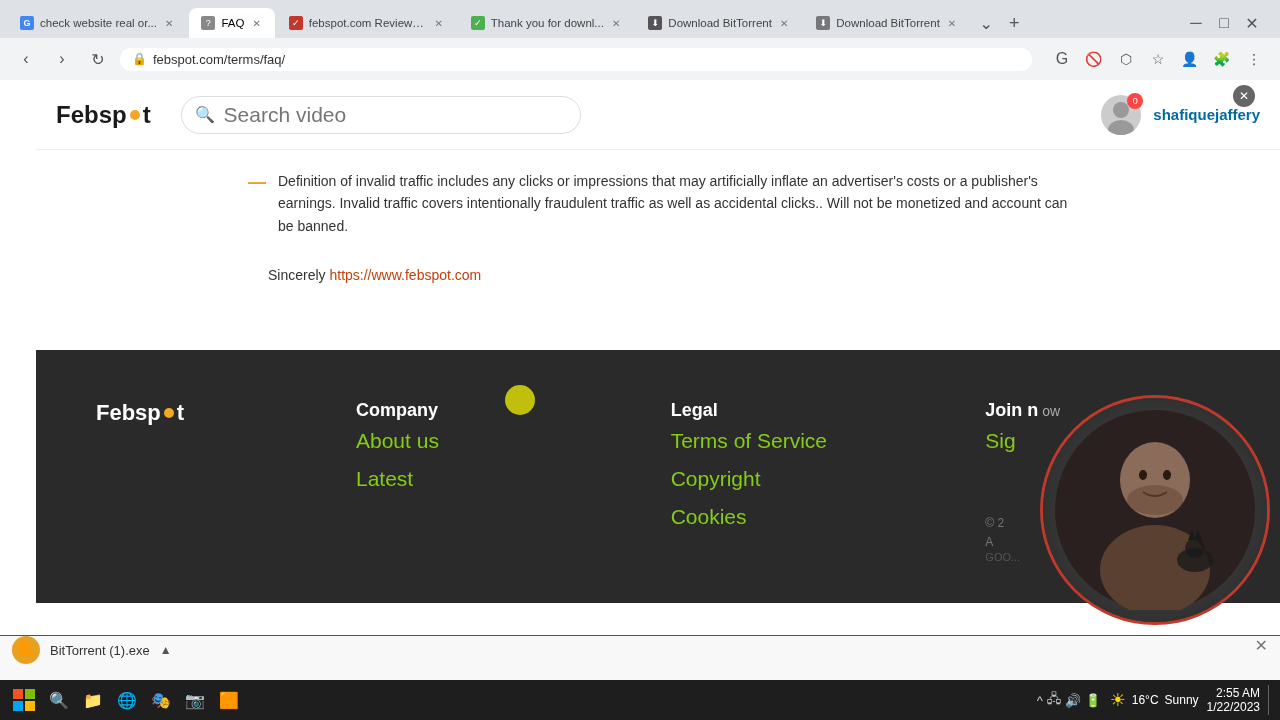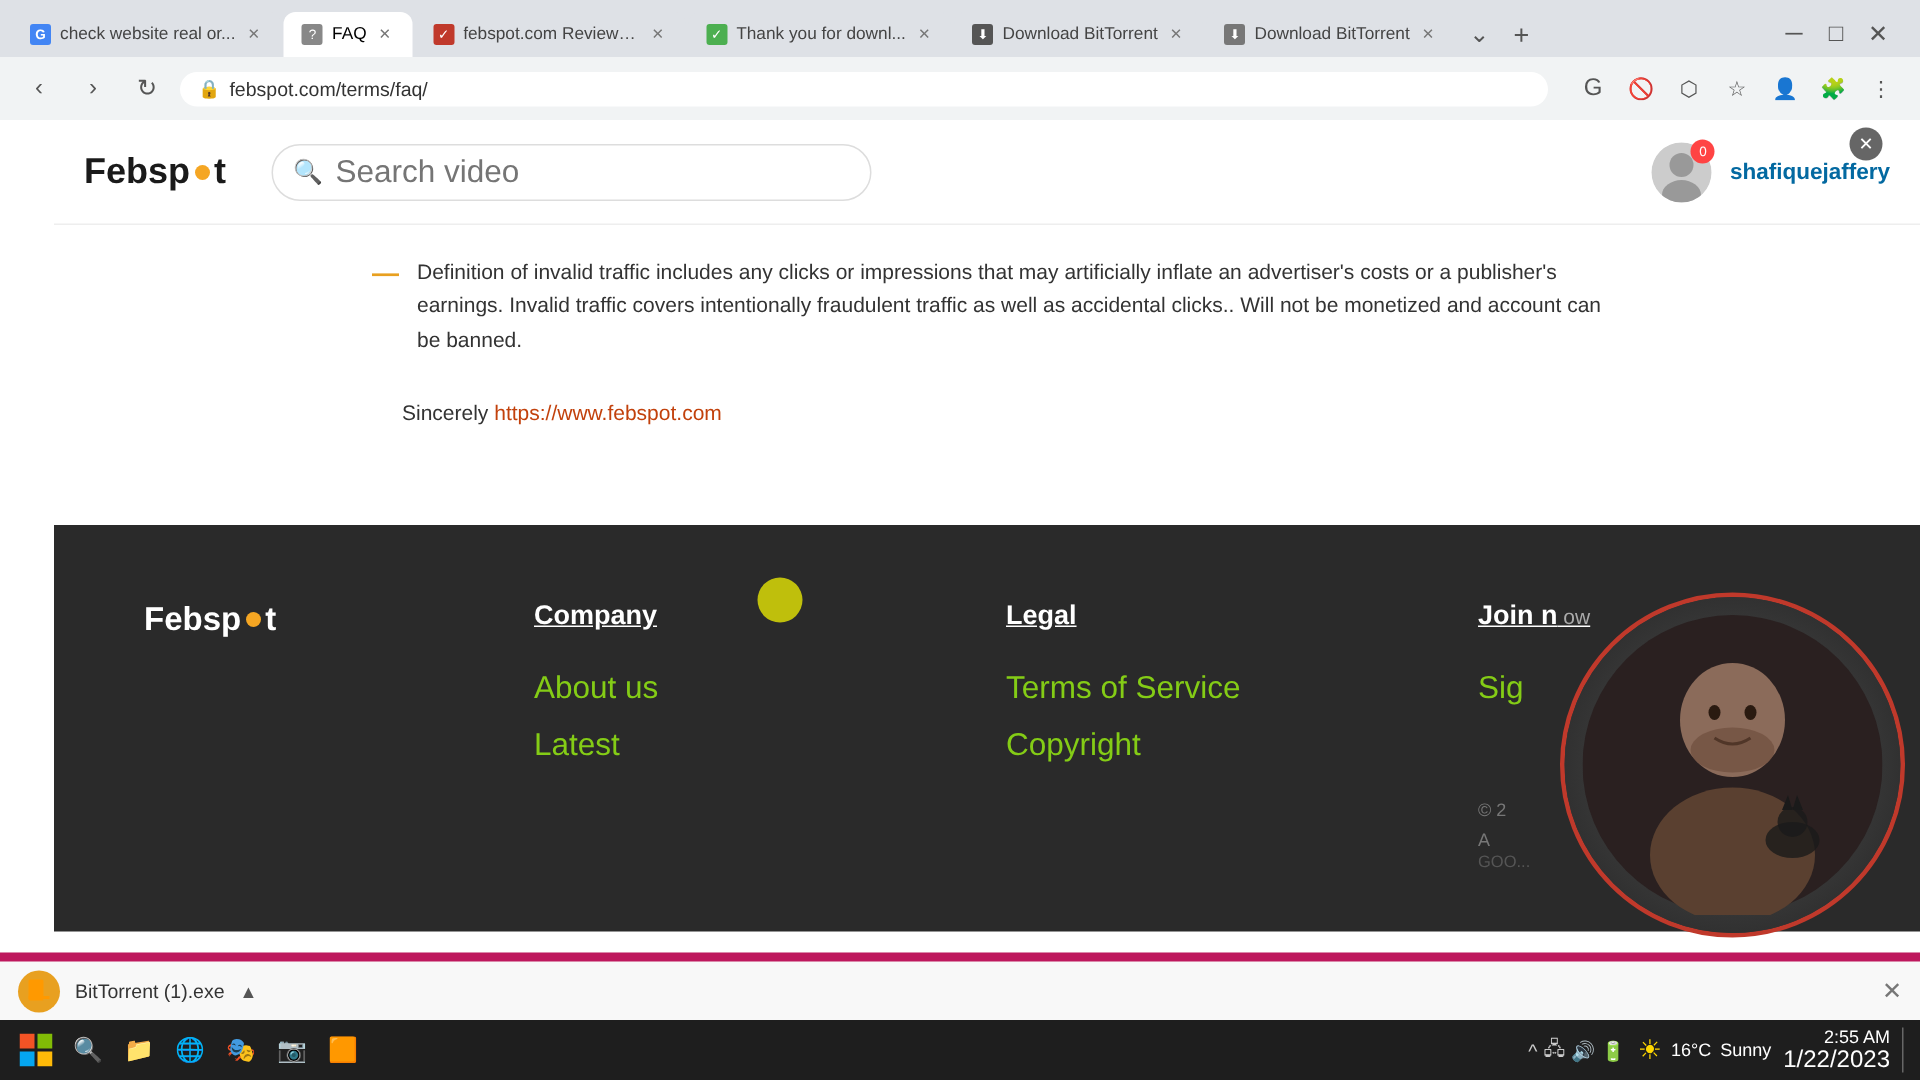--- a/index.html
+++ b/index.html
@@ -259,22 +259,21 @@
       display: inline-block;
       margin: 0 1px;
     }
     .footer-section {
       flex: 1;
     }
     .footer-section-title {
       font-size: 18px;
       color: #fff;
       font-weight: 600;
-      margin-bottom: 26px;
-      text-decoration: underline;
+      margin-bottom: 8px;
     }
     .footer-link {
       display: block;
       font-size: 21px;
       color: #84cc16;
       text-decoration: none;
       margin-bottom: 14px;
       cursor: pointer;
     }
 
@@ -318,23 +317,23 @@
     }
 
     
     .download-bar {
       position: absolute;
       bottom: 0;
       left: 0;
       right: 0;
       height: 45px;
       background: #f8f8f8;
-      border-top: 6px solid #be185d;
-      display: flex;
-      align-items: center;
+      border-top: 1px solid #be185d;
+      display: flex;
+      align-items: flex-start;
       padding: 0 12px;
       gap: 12px;
       z-index: 600;
     }
     .download-item {
       display: flex;
       align-items: center;
       gap: 10px;
       flex: 1;
     }
@@ -601,20 +600,21 @@
     <div class="footer-section">
       <div class="footer-section-title">Company</div>
       <a class="footer-link">About us</a>
       <a class="footer-link">Latest</a>
     </div>
 
     <div class="footer-section">
       <div class="footer-section-title">Legal</div>
       <a class="footer-link">Terms of Service</a>
       <a class="footer-link">Copyright</a>
+      <a class="footer-link">Cookies</a>
     </div>
 
     <div class="footer-section">
       <div class="footer-section-title">Join n<span style="color:#aaa;font-size:14px;font-weight:normal;"> ow</span></div>
       <a class="footer-link">Sig</a>
       <div style="margin-top:60px;">
         <span style="font-size:12px;color:#777;">© 2</span>
         <div style="font-size:12px;color:#777;margin-top:4px;">A</div>
         <div style="font-size:11px;color:#555;margin-top:2px;">GOO...</div>
       </div>
@@ -685,17 +685,17 @@
       <span>🔊</span>
       <span>🔋</span>
     </div>
     <div class="taskbar-weather">
       <span class="weather-sun">☀</span>
       <span>16°C</span>
       <span>Sunny</span>
     </div>
     <div class="taskbar-time">
       <div style="color:#fff;font-size:12px;">2:55 AM</div>
-      <div style="color:#fff;font-size:16px;">1/22/2023</div>
+      <div style="color:#fff;font-size:12px;">1/22/2023</div>
     </div>
     <div style="width:4px;height:30px;border-left:1px solid #666;cursor:pointer;"></div>
   </div>
 </div>
 
 </body></html>

